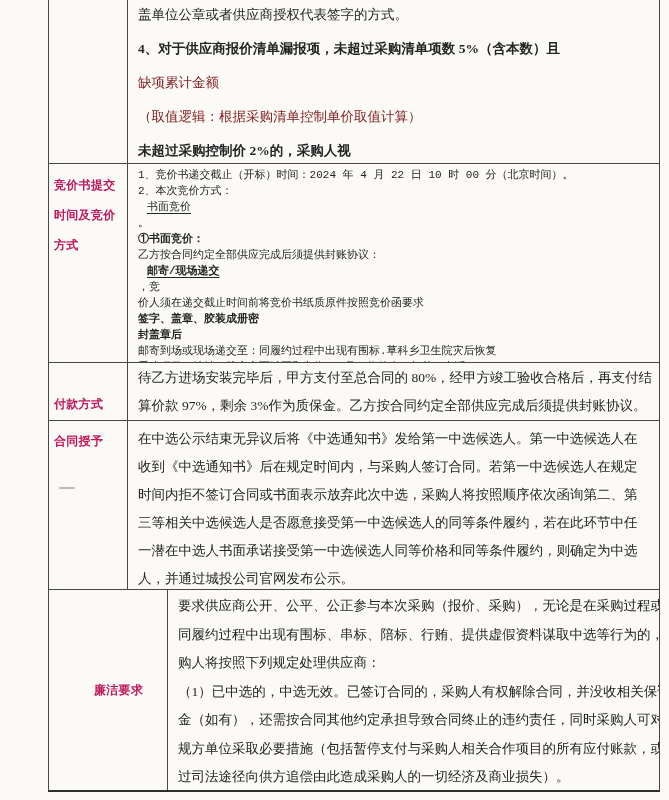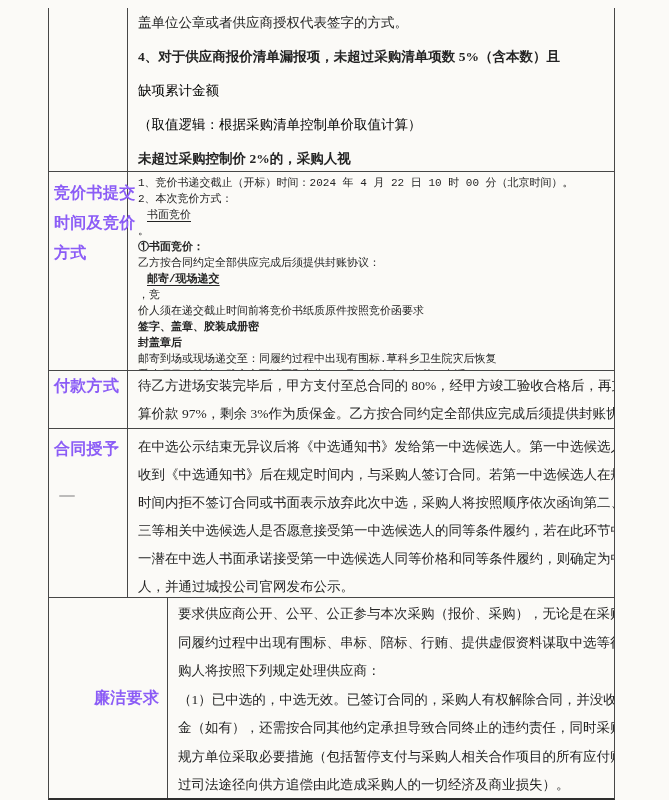--- a/index.html
+++ b/index.html
@@ -2,56 +2,56 @@
 <html><head>
 <meta charset="utf-8">
 <style>
   html,body{margin:0;padding:0;}
   body{
     width:669px;height:800px;position:relative;overflow:hidden;
     background:#fbfaf7;
     font-family:"Liberation Serif","DejaVu Serif",serif;
   }
   .doc-table{
-    position:absolute;left:48px;top:8px;width:567px;
+    position:absolute;left:48px;top:0;width:612px;
     border-left:1px solid #474747;border-right:1px solid #474747;
     border-bottom:2px solid #2e2e2e;
     box-sizing:border-box;
     color:#242424;
   }
   .t-row{display:flex;border-top:1px solid #474747;box-sizing:border-box;overflow:hidden;}
   .t-row:first-child{border-top:none;}
   .label-cell{
     width:79px;flex:0 0 79px;border-right:1px solid #474747;box-sizing:border-box;
-    font-weight:bold;font-size:16px;letter-spacing:0.3px;
-    padding:6px 1px 0 5px;position:relative;color:#8b5cf6;
+    font-weight:bold;font-size:12px;letter-spacing:0.3px;
+    padding:6px 1px 0 5px;position:relative;color:#be185d;
   }
   .label-cell .lab-line{line-height:30px;white-space:nowrap;}
   .content-cell{flex:1;box-sizing:border-box;padding:0 8px 0 10px;overflow:hidden;}
   .line{white-space:nowrap;}
   .seg{color:inherit;}
   .seg.b{font-weight:bold;}
   .seg.u{text-decoration:underline;text-underline-offset:3px;margin-left:9px;}
-  .seg.f{color:#000000;}
+  .seg.f{color:#7f1d1d;}
 
   
   .row-omission-clause{height:163px;}
   .row-omission-clause .content-cell{padding-top:0;}
   .row-omission-clause .line{line-height:34px;font-size:13.5px;margin-top:0;}
   .row-omission-clause .line:first-child{margin-top:-2px;}
 
   .row-submission{height:199px;}
   .row-submission .content-cell{padding-top:3px;}
   .row-submission .line{line-height:16px;font-size:11px;font-family:Liberation Mono, monospace;}
   .row-submission .label-cell{padding-top:6px;}
 
   .row-payment{height:58px;}
   .row-payment .content-cell{padding-top:1px;}
   .row-payment .line{line-height:28px;font-size:13.5px;}
-  .row-payment .label-cell{display:flex;flex-direction:column;justify-content:flex-start;padding-top:0;}
+  .row-payment .label-cell{display:flex;flex-direction:column;justify-content:flex-end;padding-top:0;font-family:Liberation Mono, monospace;}
 
   .row-contract-award{height:169px;}
   .row-contract-award .content-cell{padding-top:4px;}
   .row-contract-award .line{line-height:28px;font-size:13.5px;}
   .row-contract-award .label-cell{padding-top:10px;}
   .row-contract-award .lab-line{line-height:20px;}
 
   .row-integrity{height:201px;}
   .row-integrity .content-cell{padding-top:2px;}
   .row-integrity .line{line-height:28.5px;font-size:13.5px;}

